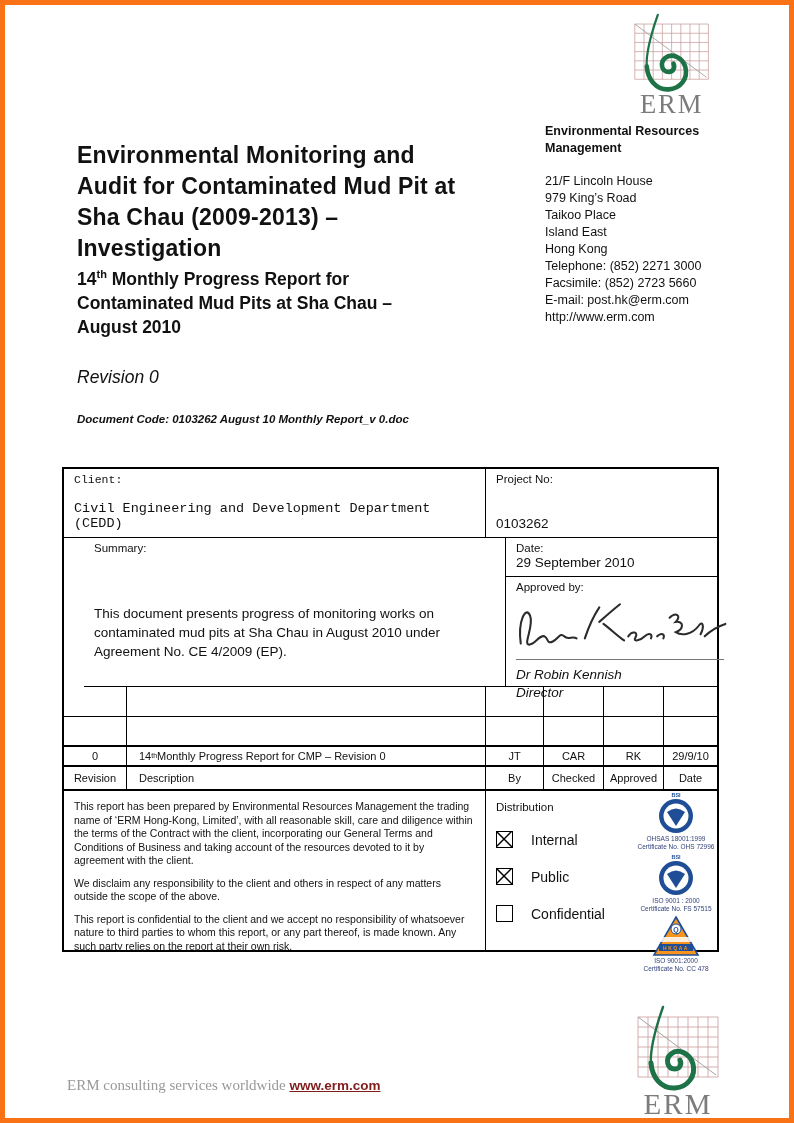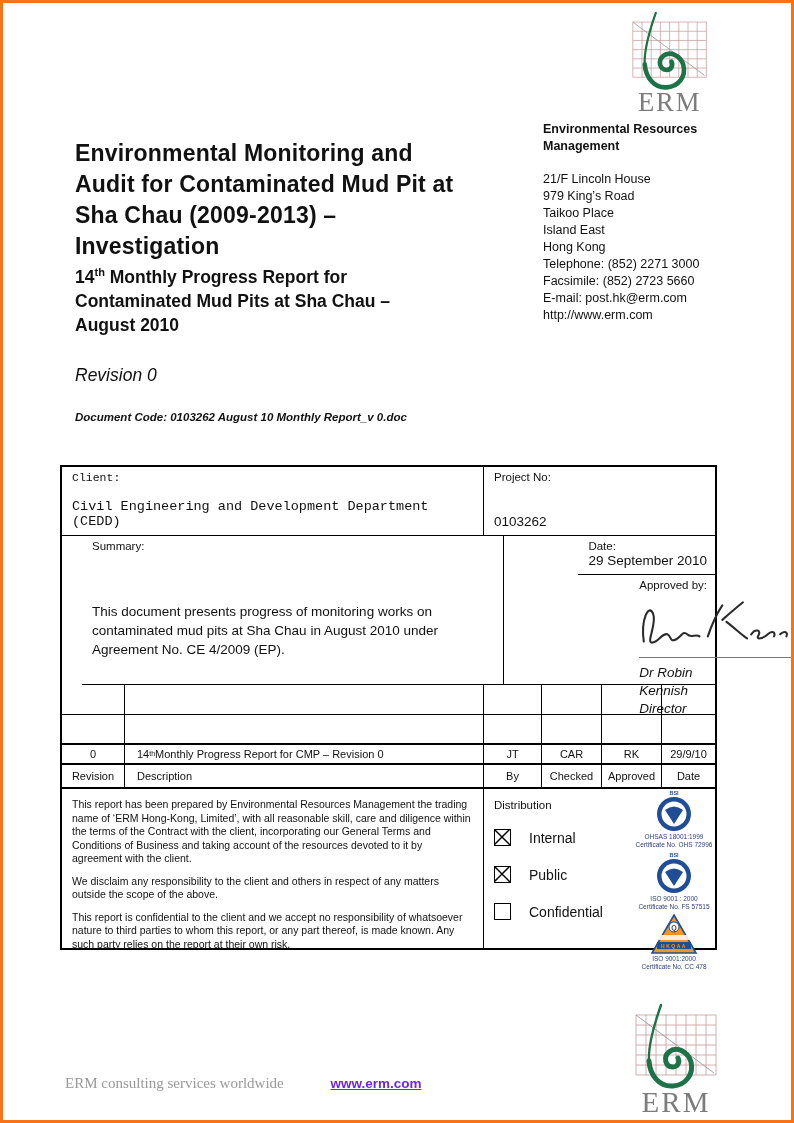--- a/index.html
+++ b/index.html
@@ -1,19 +1,19 @@
 <!DOCTYPE html>
 <html><head>
 <meta charset="utf-8">
 <style>
   html,body{margin:0;padding:0;background:#fff;}
   *{box-sizing:border-box;}
   .page{
     position:relative;width:794px;height:1123px;margin:0 auto;
-    background:#fff;border:3px solid #f97316;
+    background:#fff;border:5px solid #f97316;
     font-family:"Liberation Sans",sans-serif;color:#111;overflow:hidden;
   }
   .pre{white-space:pre-line;}
 
   
   .logo-top{position:absolute;left:616px;top:8px;width:92px;}
   .logo-bottom{position:absolute;left:618px;top:1000px;width:100px;}
   .erm-logo{display:block;width:100%;}
 
   
@@ -43,21 +43,21 @@
   .label{font-size:11.5px;padding:4px 8px 0 10px;}
   .value{font-size:13.5px;padding:0 8px 6px 10px;}
 
   .r1{height:69px;}
   .r1 .left{width:422px;display:flex;flex-direction:column;justify-content:space-between;font-family:Liberation Mono, monospace;}
   .r1 .right{flex:1;display:flex;flex-direction:column;justify-content:space-between;}
 
   .r2{height:149px;padding-left:20px;}
   .r2 .left{width:422px;}
   .r2 .summary-text{font-size:13.5px;line-height:19px;padding:0 10px;position:absolute;top:66px;left:0;}
-  .r2 .right{flex:1;display:flex;flex-direction:column;align-items:flex-end;}
+  .r2 .right{flex:1;display:flex;flex-direction:column;}
   .r2 .date-cell{height:39px;}
   .r2 .date-cell .value{padding-top:1px;}
   .r2 .appr-cell{flex:1;position:relative;}
   .sig-svg{position:absolute;left:6px;top:18px;width:218px;height:62px;}
   .sig-line{position:absolute;left:10px;top:82px;width:208px;border-bottom:1px solid #777;}
   .appr-name{position:absolute;left:10px;top:89px;font-size:13.5px;font-style:italic;line-height:18px;}
 
   .c-rev{width:63px;}  .c-desc{width:359px;} .c-by{width:58px;}
   .c-chk{width:60px;}  .c-app{width:60px;}   .c-date{flex:1;}
   .empty-r{height:30px;}
@@ -83,21 +83,21 @@
   .checkbox svg{display:none;position:absolute;left:-1px;top:-1px;width:16px;height:16px;}
   .dist-row.checked .checkbox svg{display:block;}
   .dist-row .dist-text{font-size:14px;margin-left:18px;}
 
   .badges{position:absolute;right:2px;top:0;width:78px;display:flex;flex-direction:column;align-items:center;}
   .badge{display:flex;flex-direction:column;align-items:center;margin-bottom:2px;}
   .badge .cap{font-size:6.5px;line-height:8px;color:#33427a;text-align:center;}
 
   
   .footer{position:absolute;left:62px;top:1072px;font-family:"Liberation Serif",serif;font-size:15px;color:#999;}
-  .footer a{font-family:"Liberation Sans",sans-serif;font-size:13.5px;font-weight:bold;color:#6d28d9;text-decoration:underline;margin-left:43px;}
+  .footer a{font-family:"Liberation Sans",sans-serif;font-size:13.5px;font-weight:bold;color:#7f1d1d;text-decoration:underline;}
 </style>
 </head>
 <body>
 
 <div class="page">
 
   <div class="logo-top">
     <svg class="erm-logo" viewBox="0 0 100 114">
       <g stroke="#c99a9a" stroke-width="0.8">
         <path d="M15,12 H95 M15,22 H95 M15,32 H95 M15,42 H95 M15,52 H95 M15,62 H95 M15,72 H95"></path>

